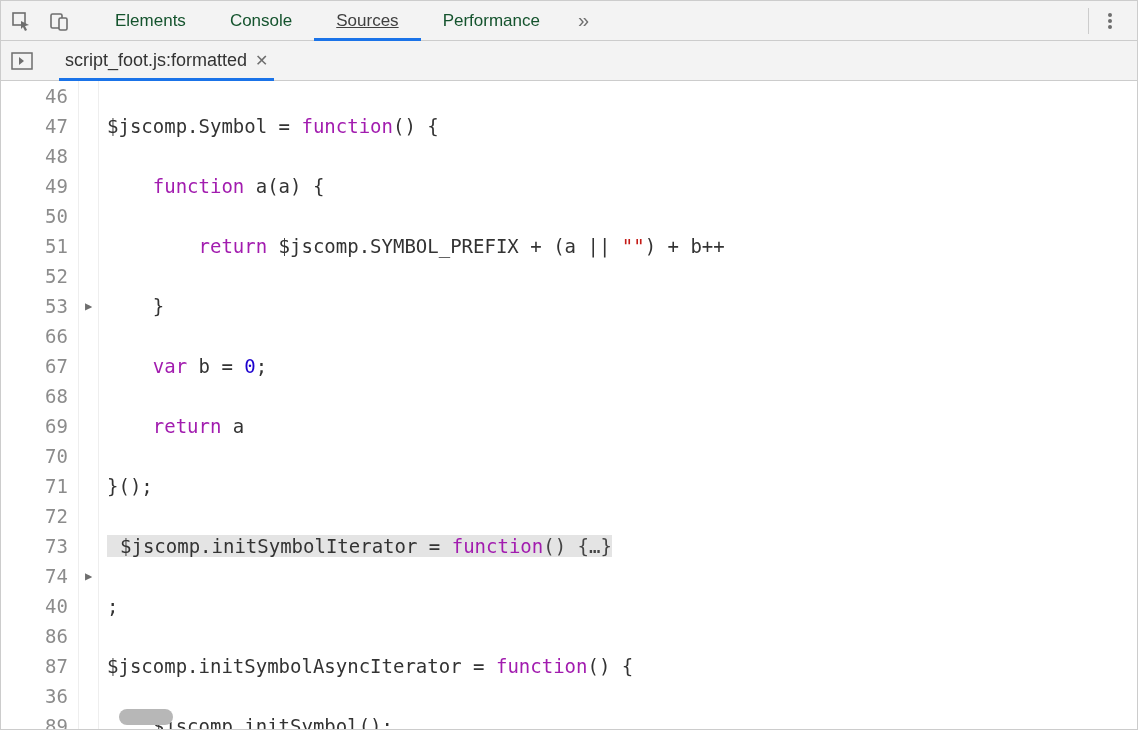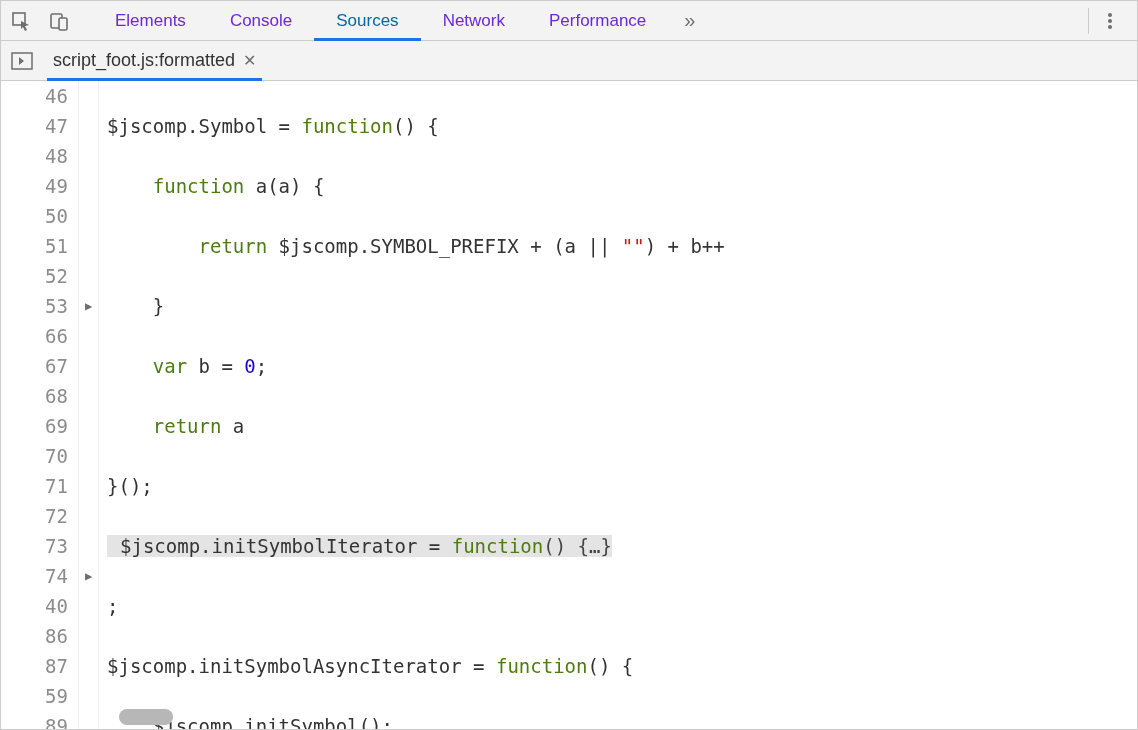--- a/index.html
+++ b/index.html
@@ -27,47 +27,48 @@
     padding-right: 24px;
     align-items: center;
   }
   .tb-icon { width: 20px; height: 20px; display: flex; align-items:center; justify-content:center; color:#6e6e6e; cursor:pointer; }
   .tabs { display: flex; align-items:center; flex:1; gap: 0; }
   .tab {
     padding: 0 22px;
     height: 40px;
     display: flex;
     align-items: center;
-    color: #6d28d9;
+    color: #14532d;
     font-size: 17px;
     cursor: pointer;
     position: relative;
   }
   .tab.active {
-    color: #0369a1;
+    color: #404040;
+    text-decoration: underline;
   }
   .tab.active::after {
     content: "";
     position: absolute;
     left: 0; right: 0; bottom: 0;
     height: 3px;
     background: #1a73e8;
   }
   .overflow { padding: 0 16px; font-size: 20px; color:#6e6e6e; cursor:pointer; }
   .vsep { width:1px; height: 26px; background:#ccc; margin: 0 4px; }
   .kebab { padding: 0 14px; color:#6e6e6e; cursor:pointer; height:40px; display:flex; align-items:center; }
 
   .filebar {
     height: 40px;
     background: #f3f3f3;
     border-bottom: 1px solid #ccc;
     display: flex;
     align-items: center;
     padding: 0 10px;
-    gap: 14px;
+    gap: 26px;
   }
   .file-nav { color:#6e6e6e; cursor:pointer; display:flex; align-items:center; }
   .file-tab {
     display: flex;
     align-items: center;
     height: 40px;
     gap: 8px;
     font-size: 18px;
     color:#333;
     cursor:pointer;
@@ -109,21 +110,21 @@
   .code {
     flex:1;
     padding-left: 8px;
     overflow: hidden;
     position: relative;
     white-space: pre;
   }
   .code .row { height:30px; }
   .hl { background:#e4e4e4; display:inline;padding-left:13px; }
   .fold-ellipsis { color:#444; }
-  .kw { color:#4d7c0f; }
+  .kw { color:#a21caf; }
   .num { color:#1c00cf; }
   .str { color:#c41a16; }
   .scroll-thumb {
     position:absolute;
     left: 20px; bottom: 4px;
     width: 54px; height:16px;
     background:#b7b7b7;
     border-radius:8px;
   }
 </style>
@@ -142,21 +143,20 @@
       <svg width="20" height="20" viewBox="0 0 20 20">
           <rect x="2" y="3" width="11" height="14" rx="1.5" fill="none" stroke="#6e6e6e" stroke-width="1.6"></rect>
           <rect x="10" y="7" width="8" height="12" rx="1.5" fill="#f3f3f3" stroke="#6e6e6e" stroke-width="1.6"></rect>
         </svg>
     </span>
   </div>
   <div class="tabs">
     <div class="tab">Elements</div>
     <div class="tab">Console</div>
     <div class="tab active">Sources</div>
-    <div class="tab">Network</div>
     <div class="tab">Performance</div>
     <div class="overflow">»</div>
   </div>
   <div class="vsep"></div>
   <div class="kebab">
     <svg width="6" height="20" viewBox="0 0 6 20">
         <circle cx="3" cy="4" r="2" fill="#6e6e6e"></circle>
         <circle cx="3" cy="10" r="2" fill="#6e6e6e"></circle>
         <circle cx="3" cy="16" r="2" fill="#6e6e6e"></circle>
       </svg>
@@ -191,21 +191,21 @@
     <div class="row">68</div>
     <div class="row">69</div>
     <div class="row">70</div>
     <div class="row">71</div>
     <div class="row">72</div>
     <div class="row">73</div>
     <div class="row">74</div>
     <div class="row">40</div>
     <div class="row">86</div>
     <div class="row">87</div>
-    <div class="row">59</div>
+    <div class="row">36</div>
     <div class="row">89</div>
 
   </div>
   <div class="fold-col">
     <div class="row"></div>
       <div class="row"></div>
       <div class="row"></div>
       <div class="row"></div>
       <div class="row"></div>
       <div class="row"></div>

